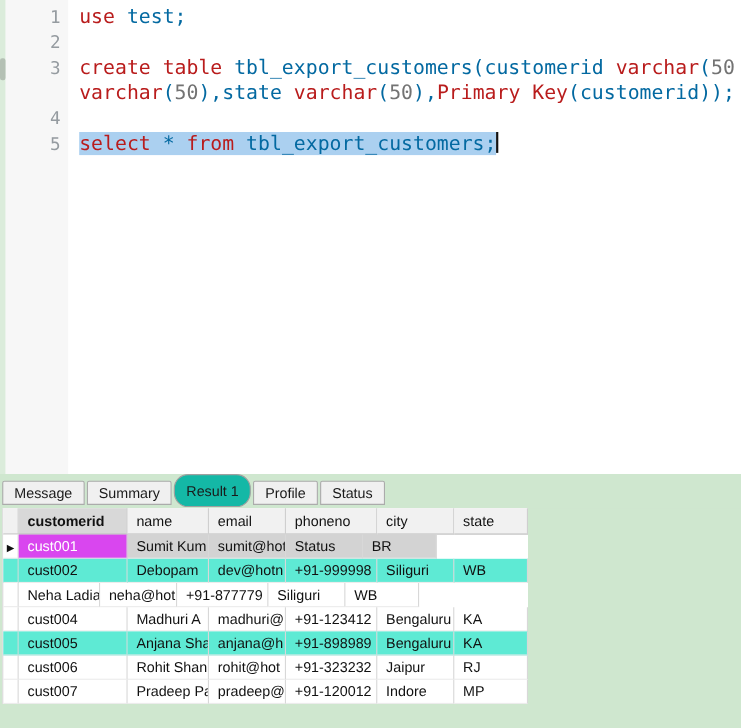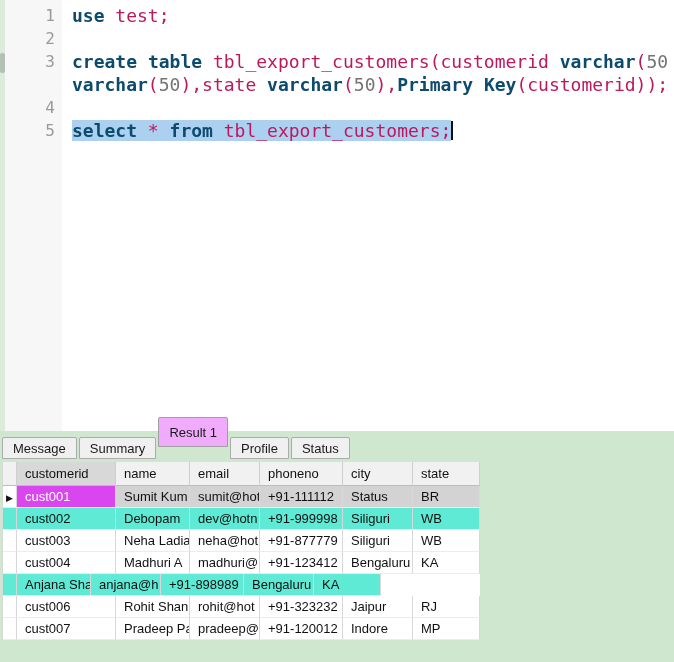--- a/index.html
+++ b/index.html
@@ -10,41 +10,41 @@
 
   
   .editor-pane { position:absolute; top:0; left:0; width:674px; height:431px; background:#ffffff; display:flex; overflow:hidden; }
   .left-strip { width:5px; background:#dbecdb; position:relative; flex:none; }
   .strip-thumb { position:absolute; left:0; top:53px; width:5px; height:20px; background:#b4c0b4; border-radius:2px; }
   .gutter { width:57px; flex:none; background:#f7f7f7; padding-top:4px; padding-right:7px; text-align:right;
             font-family:"DejaVu Sans Mono", monospace; font-size:16px; line-height:23px; color:#959ba0; }
   .code-area { flex:1; padding-top:4px; padding-left:10px; overflow:hidden;
                font-family:"DejaVu Sans Mono", monospace; font-size:18px; line-height:23px; color:#404040; white-space:pre; }
   .code-line { height:23px; white-space:pre; }
-  .seg-kw { color:#0c4a6e;font-weight:bold; }
+  .seg-kw { color:#b91c1c; }
   .seg-num { color:#737373; }
-  .seg-plain { color:#be185d; }
+  .seg-plain { color:#0369a1; }
   .sel-wrap { background:#abd0f0; }
   .caret { display:inline-block; width:2px; height:19px; background:#111; vertical-align:-3px; }
 
   
   .tabbar { position:absolute; top:431px; left:0; width:674px; height:31px; background:#cfe7cf;
             display:flex; align-items:flex-end; padding-left:2px; }
   .tab { height:22px; margin-bottom:3px; margin-right:2px; padding:0 10px; display:flex; align-items:center;
          background:#f0f0f0; border:1px solid #ababab; border-radius:2px 2px 0 0; font-size:13px; color:#1a1a1a; cursor:default; }
-  .tab.active { height:30px; margin-bottom:15px; background:#f0abfc; border-color:#a0a0a0; }
+  .tab.active { height:30px; margin-bottom:1px; background:#14b8a6; border-color:#a0a0a0;border-radius:13px; }
 
   
   .grid { position:absolute; top:462px; left:2px; width:478px; background:#ffffff; font-size:13px; color:#111;
           border-left:1px solid #d8d8d8; }
   .grid-row, .grid-header { display:flex; }
   .gcell { flex:none; height:22px; line-height:21px; padding-left:8px; white-space:nowrap; overflow:hidden;
            border-right:1px solid #d8d8d8; border-bottom:1px solid #ececec; }
   .grid-header .gcell { height:24px; line-height:23px; background:#f1f1f1; border-bottom:1px solid #bdbdbd; border-right:1px solid #cfcfcf; }
-  .grid-header .gcell.hl { background:#d8d8d8; }
+  .grid-header .gcell.hl { background:#d8d8d8;font-weight:bold; }
   .sel-col { width:14px; padding-left:0; text-align:center; }
   .marker { font-size:9px; line-height:21px; color:#111; }
   .grid-row:nth-child(3n) .gcell { background:#5eead4; }
   .grid-row.selected .gcell { background:#d3d3d3; }
   .grid-row.selected .gcell.sel-col { background:#ffffff; }
   .grid-row.selected .gcell.idcell { background:#d946ef; color:#ffffff; }
   .c0 { width:99px; } .c1 { width:74px; } .c2 { width:70px; } .c3 { width:83px; } .c4 { width:70px; } .c5 { width:67px; }
 </style>
 </head>
 <body>
@@ -82,53 +82,52 @@
         <div class="gcell c2">email</div>
         <div class="gcell c3">phoneno</div>
         <div class="gcell c4">city</div>
         <div class="gcell c5">state</div>
       </div>
       <div class="grid-row selected">
         <div class="gcell sel-col"><span class="marker">▶</span></div>
         <div class="gcell c0 idcell">cust001</div>
         <div class="gcell c1">Sumit Kum</div>
         <div class="gcell c2">sumit@hot</div>
-        <div class="gcell c3">+91-111112</div>
         <div class="gcell c4">Status</div>
         <div class="gcell c5">BR</div>
       </div>
       <div class="grid-row">
         <div class="gcell sel-col"></div>
         <div class="gcell c0 idcell">cust002</div>
         <div class="gcell c1">Debopam</div>
         <div class="gcell c2">dev@hotn</div>
         <div class="gcell c3">+91-999998</div>
         <div class="gcell c4">Siliguri</div>
         <div class="gcell c5">WB</div>
       </div>
       <div class="grid-row">
         <div class="gcell sel-col"></div>
-        <div class="gcell c0 idcell">cust003</div>
         <div class="gcell c1">Neha Ladia</div>
         <div class="gcell c2">neha@hot</div>
         <div class="gcell c3">+91-877779</div>
         <div class="gcell c4">Siliguri</div>
         <div class="gcell c5">WB</div>
       </div>
       <div class="grid-row">
         <div class="gcell sel-col"></div>
         <div class="gcell c0 idcell">cust004</div>
         <div class="gcell c1">Madhuri A</div>
         <div class="gcell c2">madhuri@</div>
         <div class="gcell c3">+91-123412</div>
         <div class="gcell c4">Bengaluru</div>
         <div class="gcell c5">KA</div>
       </div>
       <div class="grid-row">
         <div class="gcell sel-col"></div>
+        <div class="gcell c0 idcell">cust005</div>
         <div class="gcell c1">Anjana Sha</div>
         <div class="gcell c2">anjana@h</div>
         <div class="gcell c3">+91-898989</div>
         <div class="gcell c4">Bengaluru</div>
         <div class="gcell c5">KA</div>
       </div>
       <div class="grid-row">
         <div class="gcell sel-col"></div>
         <div class="gcell c0 idcell">cust006</div>
         <div class="gcell c1">Rohit Shan</div>

